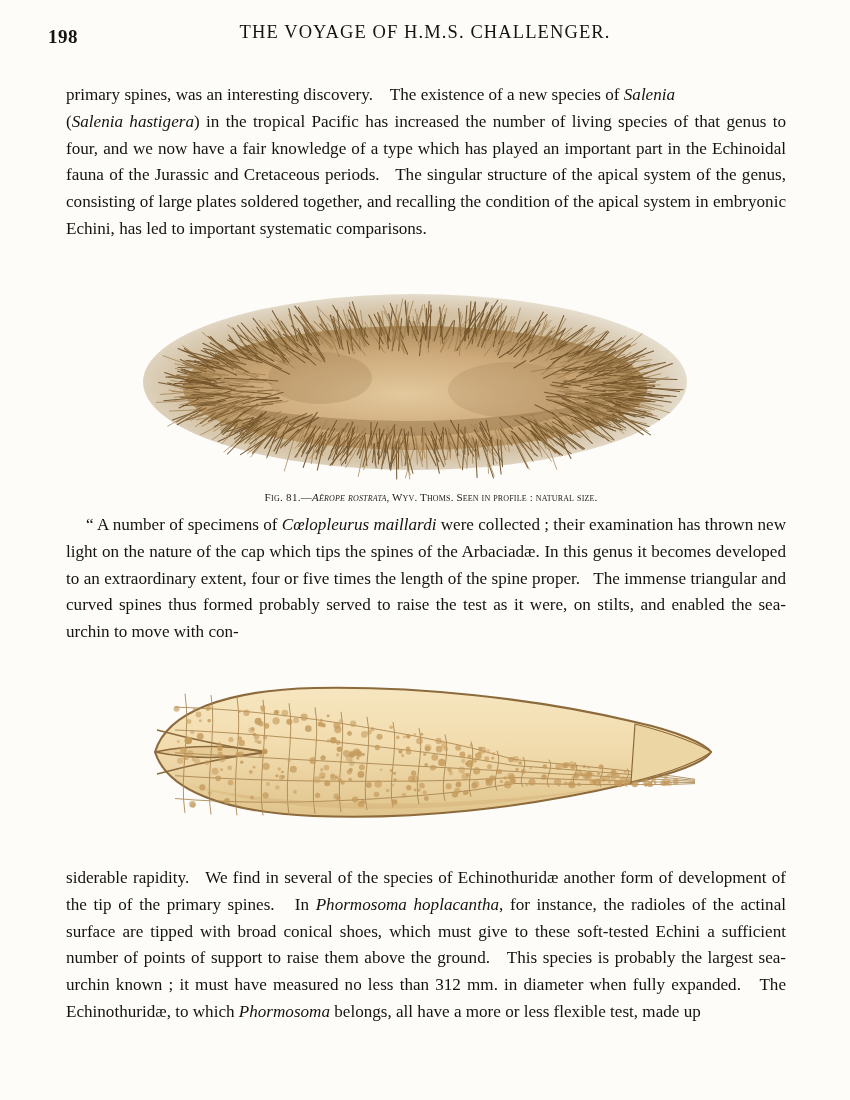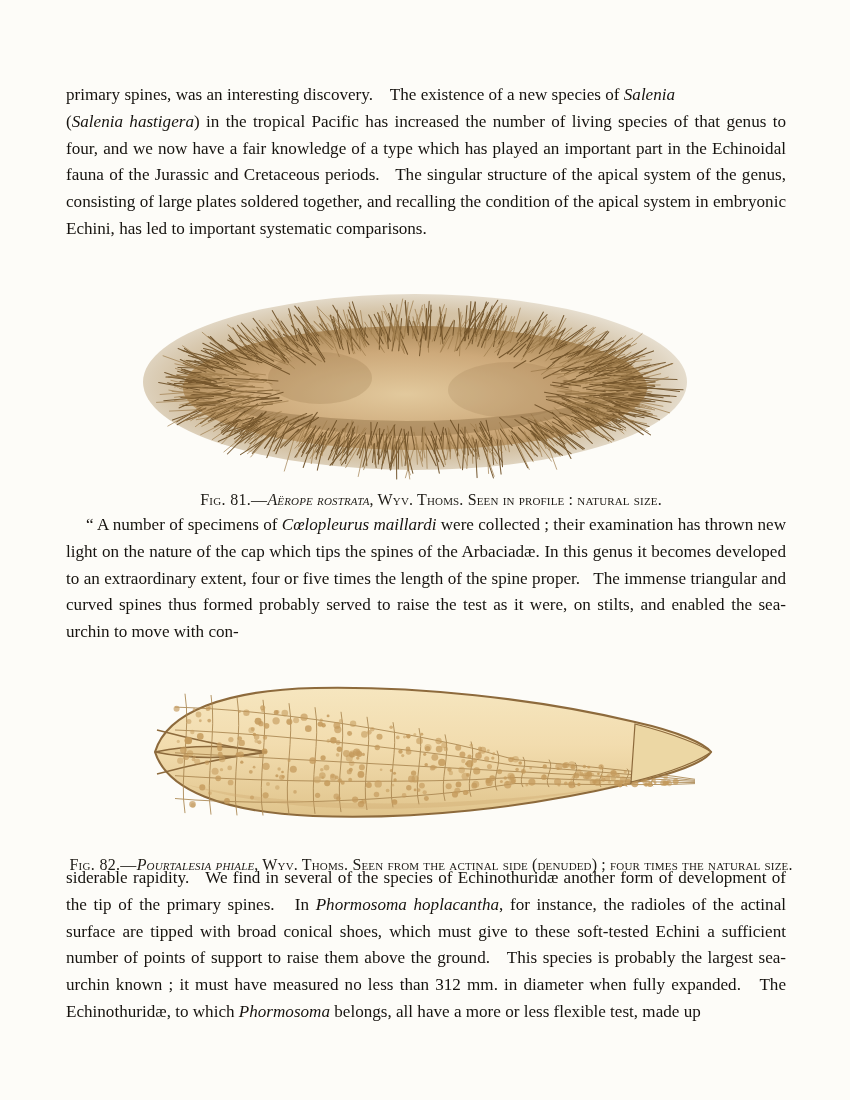--- a/index.html
+++ b/index.html
@@ -77,21 +77,21 @@
   
   .figure {
     position: absolute;
     left: 0;
     width: 850px;
     text-align: center;
   }
   #figure-1 { top: 270px; }
   #figure-2 { top: 660px; }
   .caption {
-    font-size: 16px;
+    font-size: 11px;
     letter-spacing: 0.15px;
     color: #1d1a15;
     margin-top: 6px;
     font-variant: small-caps;
     margin-left: 12px;
   }
   .caption .sc {
     font-variant: small-caps;
     letter-spacing: 0.3px;
   }
@@ -100,20 +100,24 @@
   .fig-canvas {
     display: block;
     margin: 0 auto;
   }
 </style>
 </head>
 <body>
 
 <div class="page">
 
+  <div class="header">
+    <div class="folio">198</div>
+    <div class="running-head">THE VOYAGE OF H.M.S. CHALLENGER.</div>
+  </div>
 
   <div class="textblock" id="para-1">
     <p>
       <span>primary spines, was an interesting discovery.</span>&nbsp;&nbsp;&nbsp;
       <span>The existence of a new species of </span><i>Salenia</i><br>
       <span>(</span><i>Salenia hastigera</i><span>) in the tropical Pacific has increased the number of living species of that genus to four, and we now have a fair knowledge of a type which has played an important part in the Echinoidal fauna of the Jurassic and Cretaceous periods.</span>&nbsp;&nbsp;&nbsp;<span>The singular structure of the apical system of the genus, consisting of large plates soldered together, and recalling the condition of the apical system in embryonic Echini, has led to important systematic comparisons.</span>
     </p>
   </div>
 
   <div class="figure" id="figure-1">
@@ -1613,23 +1617,20 @@
           <circle cx="477.6" cy="121.9" r="2.89" fill="#c49a5c" opacity="0.58"></circle>
           <circle cx="359.2" cy="125.7" r="2.89" fill="#c49a5c" opacity="0.72"></circle>
           <circle cx="167.5" cy="112.0" r="1.35" fill="#c49a5c" opacity="0.84"></circle>
         </g>
 
       <path d="M60 120 C 160 158, 330 160, 520 122 C 350 152, 170 152, 60 120 Z" fill="#c9a straightforward" opacity="0"></path>
       <path d="M70 124 C 170 156, 330 158, 515 124 C 350 150, 175 150, 70 124 Z" fill="#cdaa70" opacity="0.35"></path>
 
       <path d="M520 64 C 560 74, 588 86, 596 92 C 586 100, 558 112, 516 122 Z" fill="#ecd7a4" stroke="#8d6a3c" stroke-width="1.2"></path>
     </svg>
-    <div class="caption">
-      <span class="sc">Fig. 82.—</span><i>Pourtalesia phiale</i><span>, Wyv. Thoms.   Seen from the actinal side (denuded) ; four times the natural size.</span>
-    </div>
   </div>
 
   <div class="textblock" id="para-3">
     <p>
       <span>siderable rapidity.</span>&nbsp;&nbsp;&nbsp;<span>We find in several of the species of Echinothuridæ another form of development of the tip of the primary spines.</span>&nbsp;&nbsp;&nbsp;<span>In </span><i>Phormosoma hoplacantha</i><span>, for instance, the radioles of the actinal surface are tipped with broad conical shoes, which must give to these soft-tested Echini a sufficient number of points of support to raise them above the ground.</span>&nbsp;&nbsp;&nbsp;<span>This species is probably the largest sea-urchin known ; it must have measured no less than 312 mm. in diameter when fully expanded.</span>&nbsp;&nbsp;&nbsp;<span>The Echinothuridæ, to which </span><i>Phormosoma</i><span> belongs, all have a more or less flexible test, made up</span>
     </p>
   </div>
 
 </div>
 

